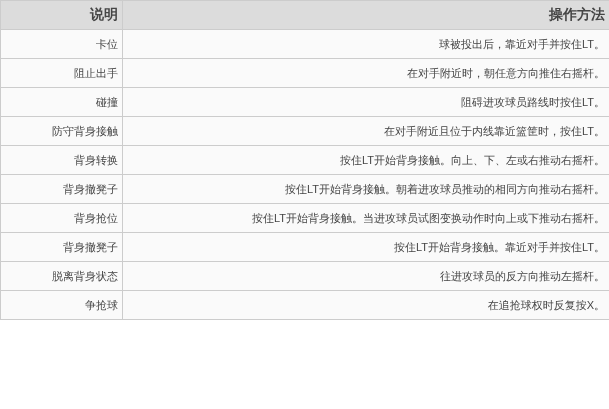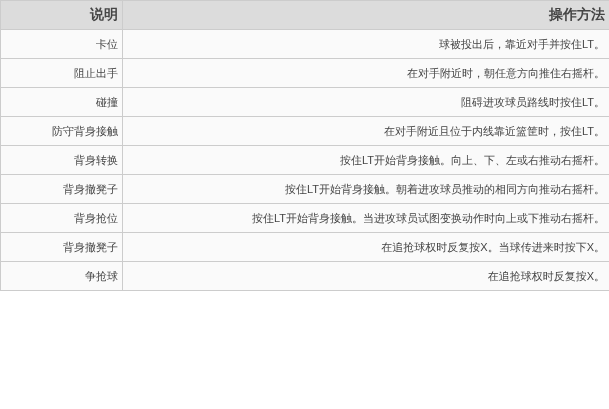--- a/index.html
+++ b/index.html
@@ -84,21 +84,25 @@
         <tr>
           <td>背身撤凳子</td>
           <td>按住LT开始背身接触。朝着进攻球员推动的相同方向推动右摇杆。</td>
         </tr>
         <tr>
           <td>背身抢位</td>
           <td>按住LT开始背身接触。当进攻球员试图变换动作时向上或下推动右摇杆。</td>
         </tr>
         <tr>
           <td>背身撤凳子</td>
-          <td>在追抢球权时反复按X。当球传进来时按下X。</td>
+          <td>按住LT开始背身接触。靠近对手并按住LT。</td>
+        </tr>
+        <tr>
+          <td>脱离背身状态</td>
+          <td>往进攻球员的反方向推动左摇杆。</td>
         </tr>
         <tr>
           <td>争抢球</td>
           <td>在追抢球权时反复按X。</td>
         </tr>
       </tbody>
   </table>
 </div>
 
 </body></html>

